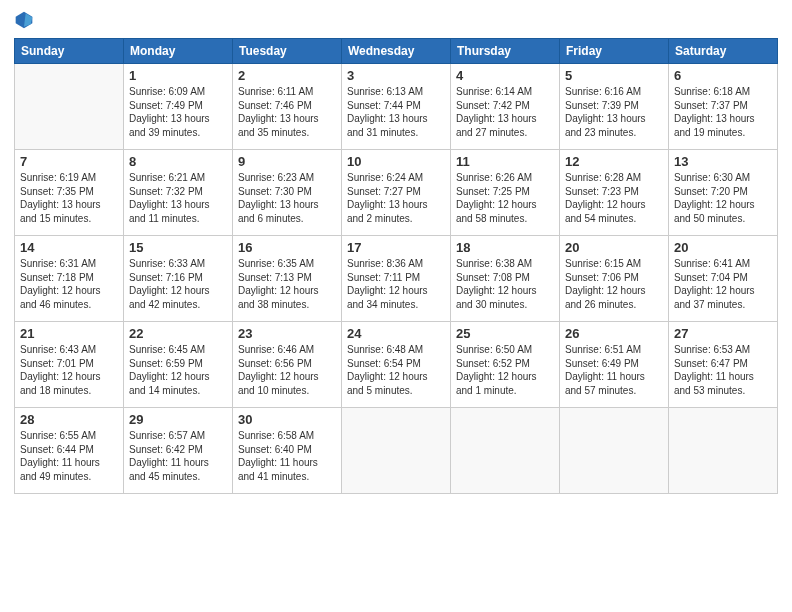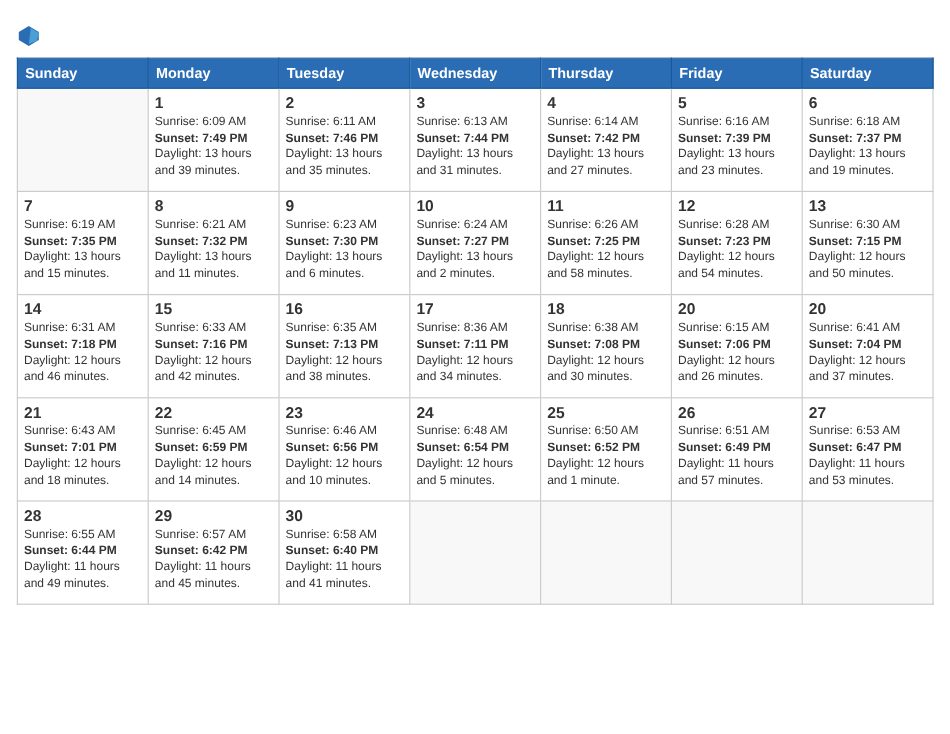--- a/index.html
+++ b/index.html
@@ -6,21 +6,21 @@
     body {
       width: 792px;
       height: 612px;
       background: #fff;
       font-family: Arial, sans-serif;
       overflow: hidden;
     }
     .page {
       width: 792px;
       height: 612px;
-      padding: 20px 14px;
+      padding: 10px 14px;
     }
     .header {
       display: flex;
       justify-content: space-between;
       align-items: flex-start;
       margin-bottom: 8px;
     }
     .logo {
       display: flex;
       align-items: center;
@@ -88,21 +88,21 @@
       color: #333;
       display: block;
       margin-bottom: 2px;
     }
     .cell-text {
       font-size: 10px;
       color: #333;
       line-height: 1.35;
     }
     .cell-text .sunrise { color: #333; }
-    .cell-text .sunset { color: #333; font-weight: bold; }
+    .cell-text .sunset { color: #333; }
     .cell-text .daylight { color: #333; text-align: right; }
   </style>
 </head>
 <body>
 
 <div class="page">
   <div class="header">
     <div class="logo">
       <svg class="logo-icon" viewBox="0 0 24 24">
         <polygon points="12,2 22,8 22,16 12,22 2,16 2,8" fill="#2a6db5"></polygon>
@@ -179,21 +179,21 @@
           <td>
             <span class="date-num">11</span>
             <div class="cell-text"><span class="sunrise">Sunrise: 6:26 AM</span><br><span class="sunset">Sunset: 7:25 PM</span><br><span class="daylight">Daylight: 12 hours and 58 minutes.</span></div>
           </td>
           <td>
             <span class="date-num">12</span>
             <div class="cell-text"><span class="sunrise">Sunrise: 6:28 AM</span><br><span class="sunset">Sunset: 7:23 PM</span><br><span class="daylight">Daylight: 12 hours and 54 minutes.</span></div>
           </td>
           <td>
             <span class="date-num">13</span>
-            <div class="cell-text"><span class="sunrise">Sunrise: 6:30 AM</span><br><span class="sunset">Sunset: 7:15 PM</span><br><span class="daylight">Daylight: 12 hours and 50 minutes.</span></div>
+            <div class="cell-text"><span class="sunrise">Sunrise: 6:30 AM</span><br><span class="sunset">Sunset: 7:20 PM</span><br><span class="daylight">Daylight: 12 hours and 50 minutes.</span></div>
           </td>
         </tr>
         <tr>
           <td>
             <span class="date-num">14</span>
             <div class="cell-text"><span class="sunrise">Sunrise: 6:31 AM</span><br><span class="sunset">Sunset: 7:18 PM</span><br><span class="daylight">Daylight: 12 hours and 46 minutes.</span></div>
           </td>
           <td>
             <span class="date-num">15</span>
             <div class="cell-text"><span class="sunrise">Sunrise: 6:33 AM</span><br><span class="sunset">Sunset: 7:16 PM</span><br><span class="daylight">Daylight: 12 hours and 42 minutes.</span></div>

